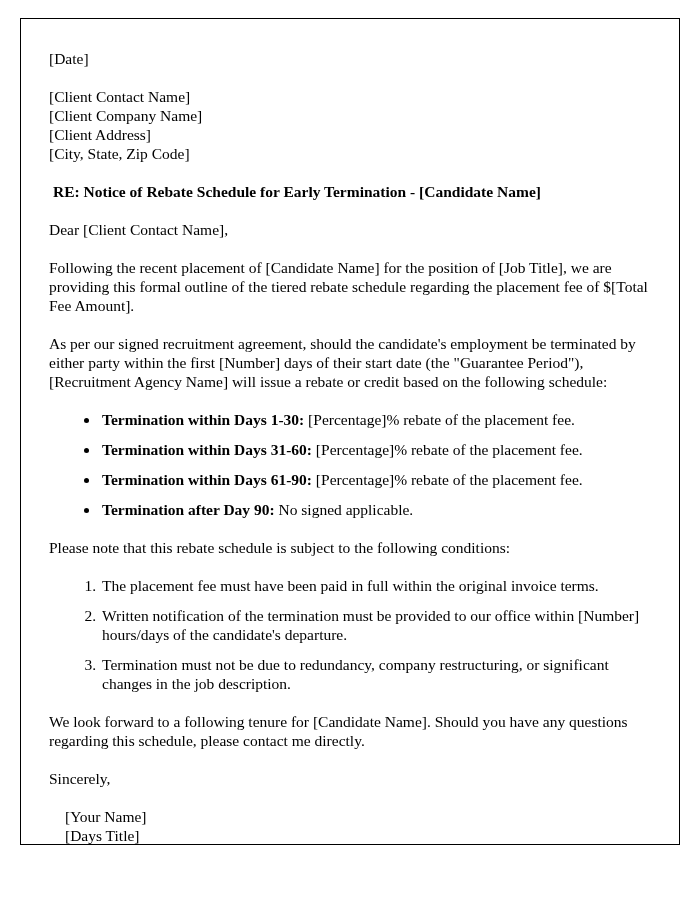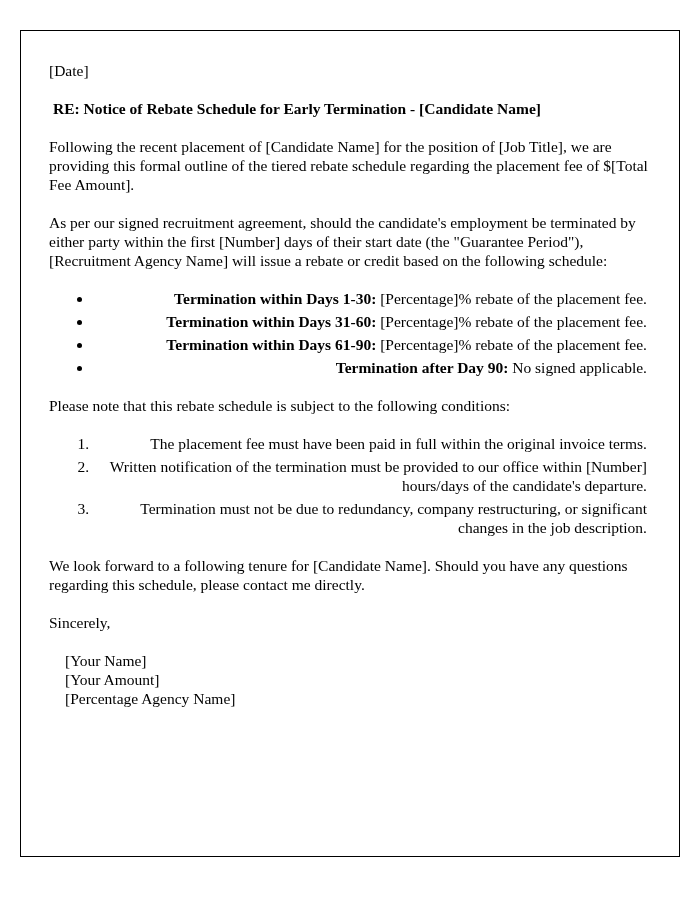--- a/index.html
+++ b/index.html
@@ -10,21 +10,21 @@
   body {
     width: 700px;
     height: 900px;
     font-family: "Liberation Serif", "DejaVu Serif", serif;
     color: #000000;
     position: relative;
   }
   .letter-page {
     position: absolute;
     left: 20px;
-    top: 30px;
+    top: 18px;
     width: 660px;
     height: 827px;
     border: 1px solid #000000;
     box-sizing: border-box;
     background: #ffffff;
     padding: 30px 28px 30px 28px;
     overflow: hidden;
   }
   .letter-body {
     font-size: 15.5px;
@@ -47,42 +47,48 @@
     list-style: disc;
     margin: 0 0 19px 0;
     padding-left: 40px;
   }
   ol.conditions-list {
     list-style: decimal;
     margin: 0 0 19px 0;
     padding-left: 40px;
   }
   li {
-    margin: 4px;
+    margin: 11px;
     padding-left: 2px;
-    text-align: right;
   }
   .bold {
     font-weight: bold;
   }
   .sig-block {
     margin: 16px;
   }
 </style>
 </head>
 <body>
 
 <div class="letter-page">
   <div class="letter-body">
 
     <p class="para">[Date]</p>
 
+    <div class="addr-block">
+      <p class="block-line">[Client Contact Name]</p>
+      <p class="block-line">[Client Company Name]</p>
+      <p class="block-line">[Client Address]</p>
+      <p class="block-line">[City, State, Zip Code]</p>
+    </div>
 
     <p class="subject">RE: Notice of Rebate Schedule for Early Termination - [Candidate Name]</p>
 
+    <p class="para">Dear [Client Contact Name],</p>
 
     <p class="para">Following the recent placement of [Candidate Name] for the position of [Job Title], we are providing this formal outline of the tiered rebate schedule regarding the placement fee of $[Total Fee Amount].</p>
 
     <p class="para">As per our signed recruitment agreement, should the candidate's employment be terminated by either party within the first [Number] days of their start date (the "Guarantee Period"), [Recruitment Agency Name] will issue a rebate or credit based on the following schedule:</p>
 
     <ul class="rebate-list">
       <li><span class="bold">Termination within Days 1-30:</span><span> [Percentage]% rebate of the placement fee.</span></li>
       <li><span class="bold">Termination within Days 31-60:</span><span> [Percentage]% rebate of the placement fee.</span></li>
       <li><span class="bold">Termination within Days 61-90:</span><span> [Percentage]% rebate of the placement fee.</span></li>
       <li><span class="bold">Termination after Day 90:</span><span> No signed applicable.</span></li>
@@ -95,18 +101,18 @@
       <li>Written notification of the termination must be provided to our office within [Number] hours/days of the candidate's departure.</li>
       <li>Termination must not be due to redundancy, company restructuring, or significant changes in the job description.</li>
     </ol>
 
     <p class="para">We look forward to a following tenure for [Candidate Name]. Should you have any questions regarding this schedule, please contact me directly.</p>
 
     <p class="para">Sincerely,</p>
 
     <div class="sig-block">
       <p class="block-line">[Your Name]</p>
-      <p class="block-line">[Your Amount]</p>
+      <p class="block-line">[Days Title]</p>
       <p class="block-line">[Percentage Agency Name]</p>
     </div>
 
   </div>
 </div>
 
 </body></html>

